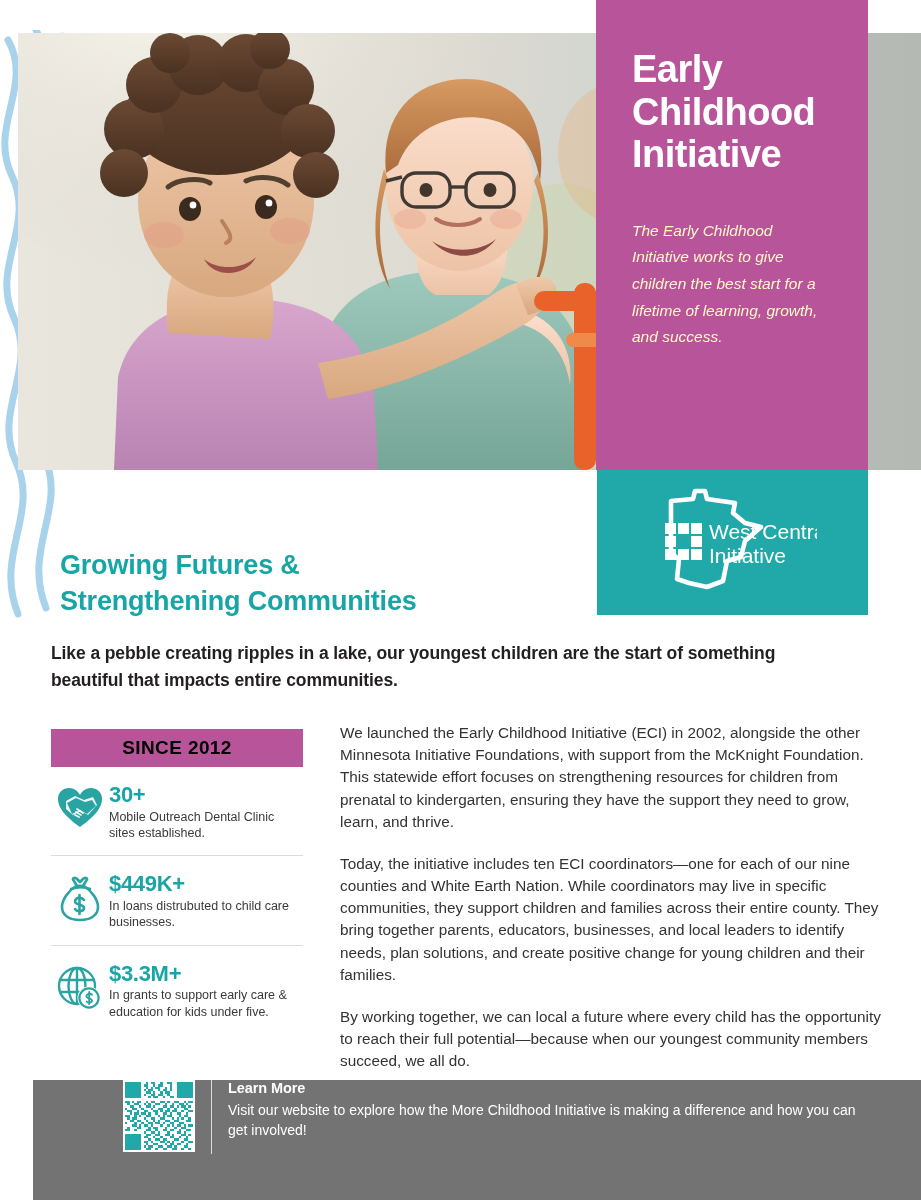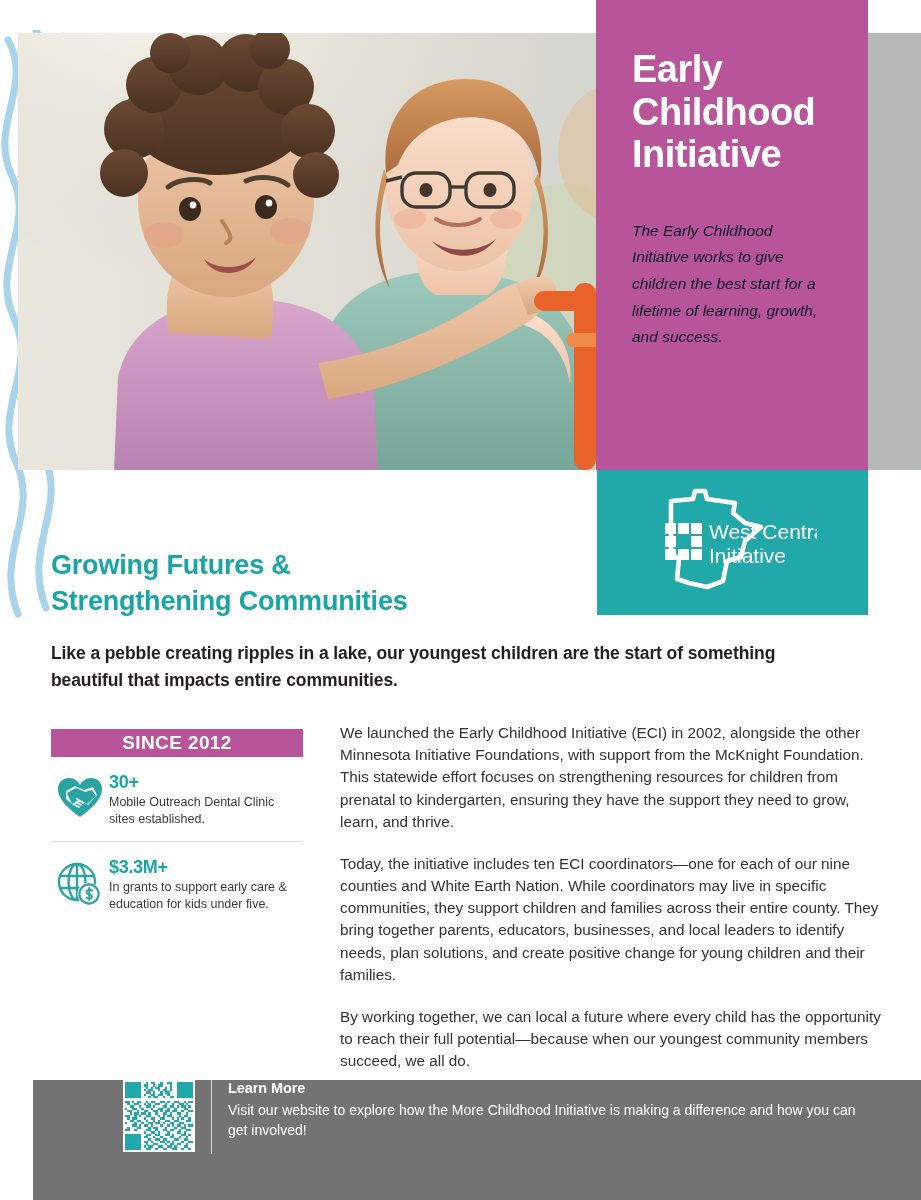--- a/index.html
+++ b/index.html
@@ -56,21 +56,21 @@
   .title-panel h1 {
     margin: 0;
     color: #ffffff;
     font-size: 38px;
     line-height: 1.12;
     font-weight: bold;
     letter-spacing: -0.5px;
   }
   .panel-sub {
     margin-top: 42px;
-    color: #0f172a;
+    color: #fef9c3;
     font-style: italic;
     font-size: 15.5px;
     line-height: 1.72;
     max-width: 200px;
   }
 
   
   .logo-block {
     position: absolute;
     left: 597px;
@@ -81,21 +81,21 @@
     z-index: 4;
     display: flex;
     align-items: center;
     justify-content: center;
   }
   .logo-block svg { display: block; }
 
   
   .section-heading {
     position: absolute;
-    left: 51px;
+    left: 60px;
     top: 548px;
     width: 520px;
     z-index: 5;
     color: #18a5a5;
     font-size: 27px;
     font-weight: bold;
     line-height: 1.32;
     letter-spacing: -0.2px;
   }
   .lede {
@@ -114,22 +114,22 @@
   
   .stats {
     position: absolute;
     left: 51px;
     top: 729px;
     width: 252px;
     z-index: 5;
   }
   .since-banner {
     background: #b8559a;
-    color: #ffffff;
-    height: 28px;
+    color: #000000;
+    height: 38px;
     display: flex;
     align-items: center;
     justify-content: center;
     font-size: 19px;
     font-weight: bold;
     letter-spacing: 0.4px;
     text-align: center;
   }
   .stat-row {
     display: flex;
@@ -143,21 +143,21 @@
     flex: 0 0 58px;
     display: flex;
     align-items: center;
     justify-content: center;
     padding-top: 4px;
   }
   .stat-icon svg { display: block; }
   .stat-text { flex: 1 1 auto; }
   .stat-value {
     color: #18a5a5;
-    font-size: 18px;
+    font-size: 22px;
     font-weight: bold;
     line-height: 1.08;
     letter-spacing: -0.3px;
   }
   .stat-desc {
     font-size: 12.5px;
     line-height: 1.3;
     color: #3a3a3a;
     margin-top: 2px;
   }
@@ -391,20 +391,39 @@
           <path d="M18 28 L22 30"></path>
         </g>
       </svg>
     </div>
     <div class="stat-text">
       <div class="stat-value">30+</div>
       <div class="stat-desc">Mobile Outreach Dental Clinic sites established.</div>
     </div>
   </div>
 
+  <div class="stat-row">
+    <div class="stat-icon">
+      <svg width="42" height="46" viewBox="0 0 42 46" xmlns="http://www.w3.org/2000/svg">
+        <g fill="none" stroke="#2aa3a3" stroke-width="2.6" stroke-linejoin="round" stroke-linecap="round">
+          <path d="M15 5 C12 2 16 1 18 3 L21 6 L24 3 C26 1 30 2 27 5 L24 10 L18 10 Z"></path>
+          <path d="M17 10 C9 15 3 24 3 31 C3 39 10 44 21 44 C32 44 39 39 39 31 C39 24 33 15 25 10 Z"></path>
+          <path d="M12 13 C18 11 26 11 31 13"></path>
+        </g>
+        <g fill="none" stroke="#2aa3a3" stroke-width="2.6" stroke-linecap="round">
+          <path d="M25 24 C23 21 17 21 16 25 C15 29 25 28 25 32 C25 36 18 36 16 33"></path>
+          <path d="M20.5 19 L20.5 38"></path>
+        </g>
+      </svg>
+    </div>
+    <div class="stat-text">
+      <div class="stat-value">$449K+</div>
+      <div class="stat-desc">In loans distrubuted to child care businesses.</div>
+    </div>
+  </div>
 
   <div class="stat-row">
     <div class="stat-icon">
       <svg width="46" height="46" viewBox="0 0 46 46" xmlns="http://www.w3.org/2000/svg">
         <g fill="none" stroke="#2aa3a3" stroke-width="2.4">
           <circle cx="20" cy="20" r="18"></circle>
           <ellipse cx="20" cy="20" rx="8.5" ry="18"></ellipse>
           <path d="M2.6 14 L37.4 14"></path>
           <path d="M2.6 26 L37.4 26"></path>
           <path d="M20 2 L20 38"></path>

